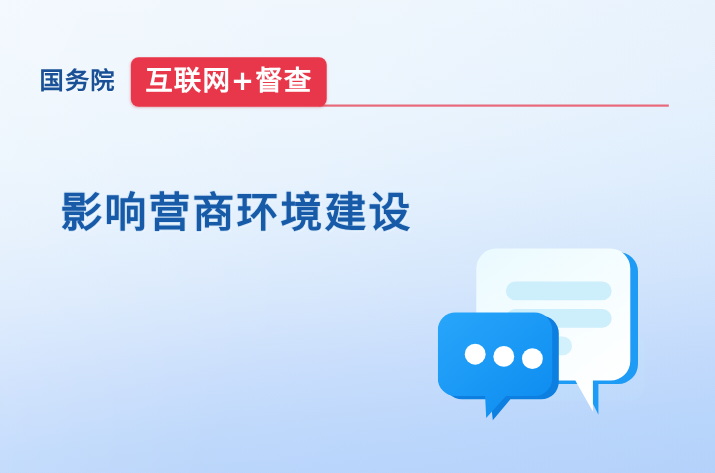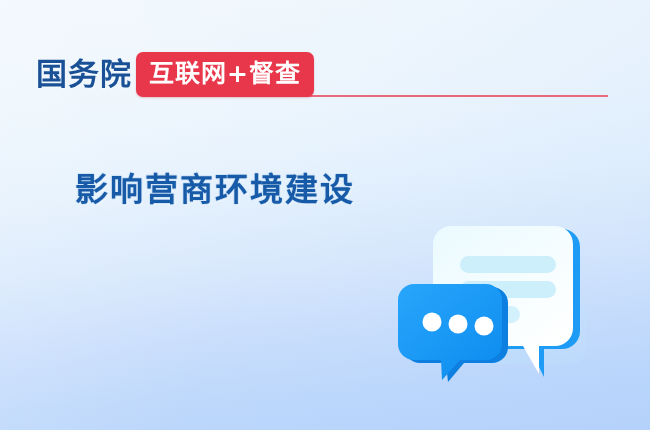--- a/index.html
+++ b/index.html
@@ -40,30 +40,30 @@
   
   .header {
     position: absolute;
     left: 36px;
     top: 52px;
     display: flex;
     align-items: center;
     z-index: 5;
   }
   .gov-title {
-    font-size: 31px;
+    font-size: 22px;
     line-height: 1;
     font-weight: bold;
     color: #1a5196;
     letter-spacing: 1px;
     white-space: nowrap;
     text-shadow: 0 1px 0 rgba(255,255,255,0.55);
   }
   .badge {
-    margin-left: 4px;
+    margin-left: 14px;
     background: #e8374a;
     color: #ffffff;
     font-size: 25px;
     font-weight: bold;
     line-height: 1;
     letter-spacing: 1px;
     padding: 9px 13px 11px 13px;
     border-radius: 7px;
     white-space: nowrap;
     box-shadow: 0 1px 2px rgba(190,40,55,0.25);
@@ -81,21 +81,21 @@
   
   .headline {
     position: absolute;
     left: 0;
     top: 168px;
     width: 430px;
     text-align: center;
     z-index: 5;
   }
   .headline .line {
-    font-size: 33px;
+    font-size: 38px;
     font-weight: bold;
     line-height: 1.32;
     letter-spacing: 2px;
     color: #175aa8;
     white-space: nowrap;
     text-shadow:
        1px 0 0 #cfe4f7,
       -1px 0 0 #cfe4f7,
        0 1px 0 #cfe4f7,
        0 -1px 0 #cfe4f7,

